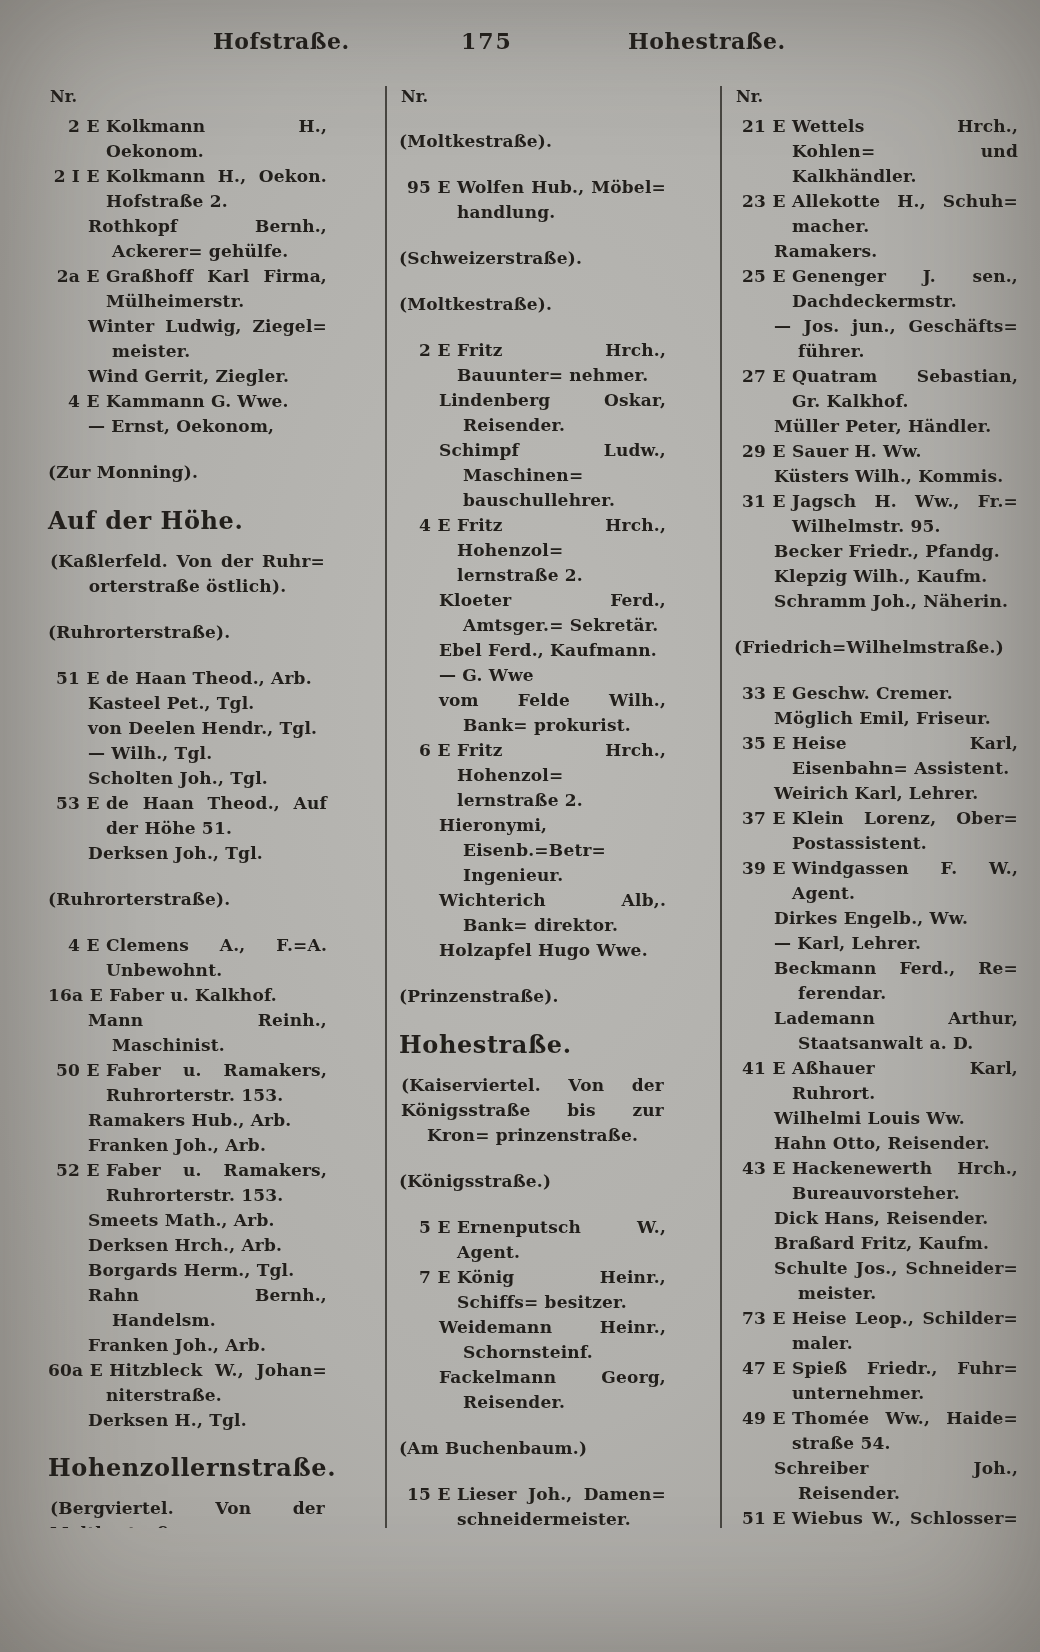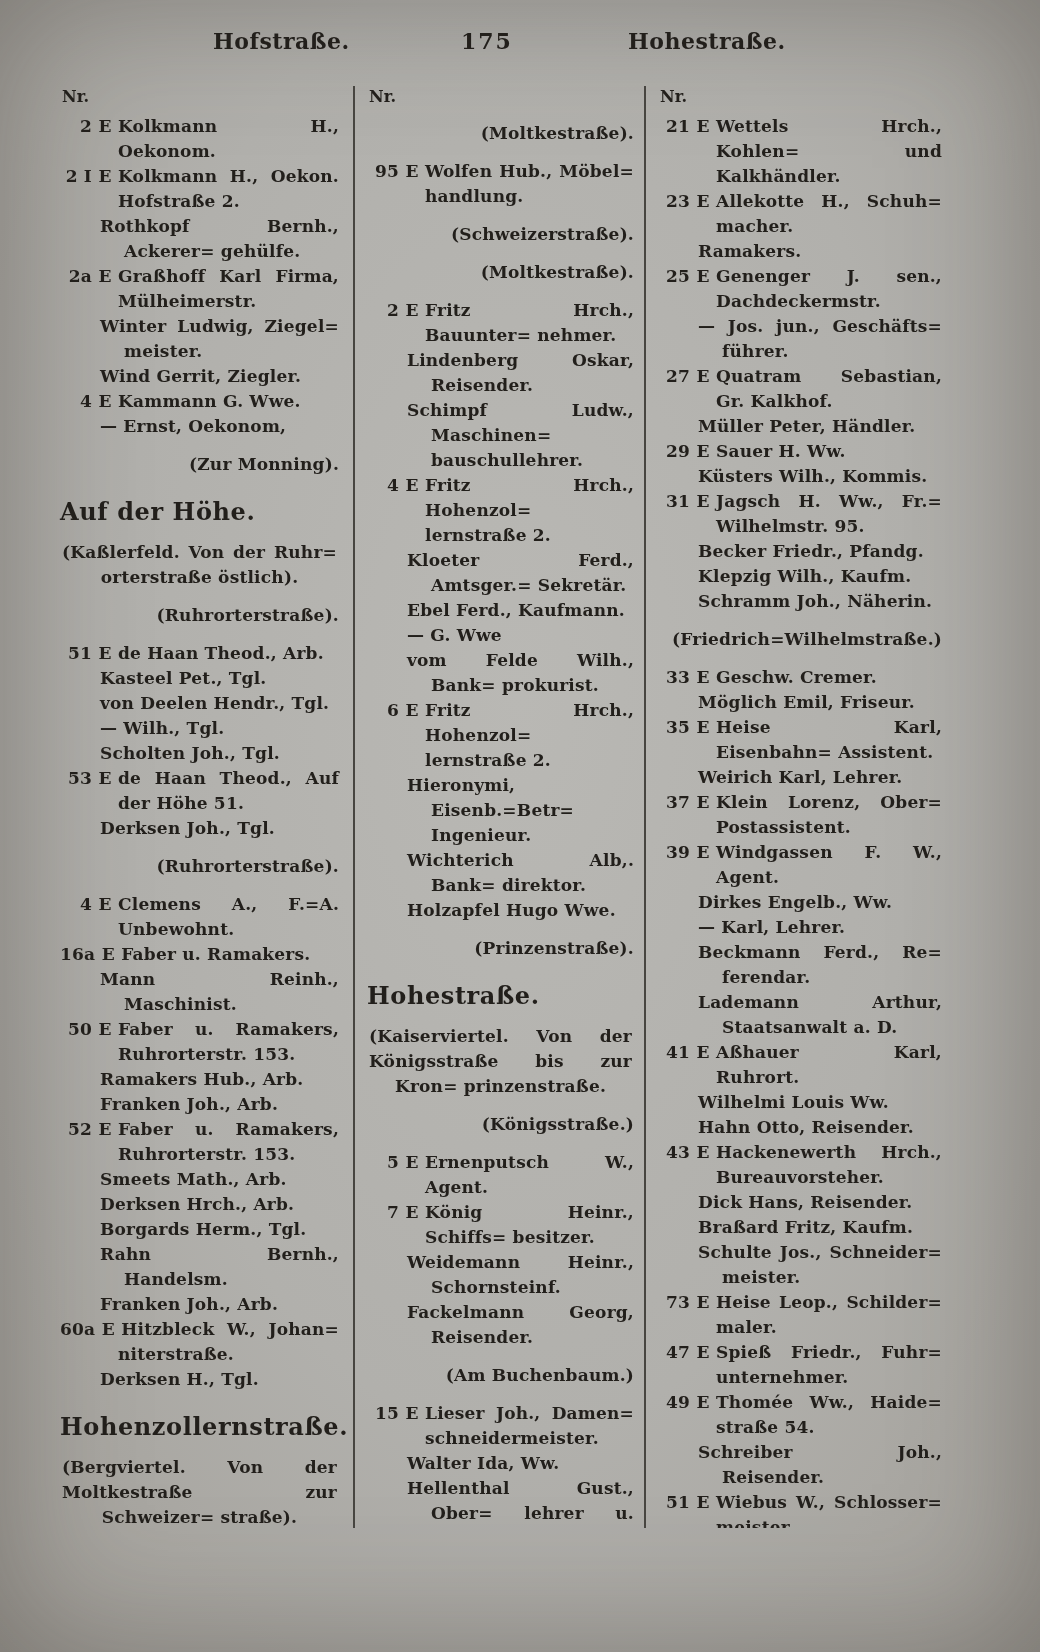--- a/index.html
+++ b/index.html
@@ -16,35 +16,35 @@
     font-weight:700;
   }
   
   .hdr { position:absolute; top:28px; left:0; width:100%; height:34px; font-size:22px; letter-spacing:.5px; }
   .hdr span { position:absolute; top:0; white-space:nowrap; }
   .hdr .h1 { left:213px; }
   .hdr .h2 { left:461px; letter-spacing:2px; }
   .hdr .h3 { left:628px; }
   
   .cols {
-    position:absolute; top:86px; left:56px; width:890px; height:1442px;
-    display:grid; grid-template-columns:297px 291px 302px;
+    position:absolute; top:86px; left:44px; width:890px; height:1442px;
+    display:grid; grid-template-columns:297px 291px 302px;gap:44px;
   }
   .col { box-sizing:border-box; overflow:hidden; }
   .col.c1 { padding:0 14px 0 4px; }
   .col.c2 { border-left:2px solid #474540; padding:0 10px 0 12px; }
   .col.c3 { border-left:2px solid #474540; padding:0 4px 0 12px; }
   .nr { font-size:16px; line-height:22px; margin:0 0 6px 2px; }
   .it { font-size:17px; line-height:25px; text-align:justify; letter-spacing:.2px; }
   .entry { padding-left:58px; text-indent:-58px; }
   .num { display:inline-block; min-width:32px; text-align:right; text-indent:0; }
   .emark { display:inline-block; width:26px; text-align:center; text-indent:0; }
   .sub  { padding-left:64px; text-indent:-24px; }
   .dash { padding-left:64px; text-indent:-24px; }
-  .ref { text-align:right; margin:13px 0; }
+  .ref { text-align:left; margin:21px 0; }
   .heading { text-align:left; font-size:24px; line-height:30px; margin:20px 0 13px; letter-spacing:.6px; }
   .desc { text-align:justify; text-align-last:center; margin:0 0 13px; padding:0 2px; }
 </style>
 </head>
 <body>
 
 <div class="page">
 
   <div class="hdr">
     <span class="h1">Hofstraße.</span>
@@ -70,21 +70,21 @@
           <div class="it ref">(Ruhrorterstraße).</div>
           <div class="it entry"><span class="num">51</span><span class="emark">E</span><span>de Haan Theod., Arb.</span></div>
           <div class="it sub">Kasteel Pet., Tgl.</div>
           <div class="it sub">von Deelen Hendr., Tgl.</div>
           <div class="it dash">— Wilh., Tgl.</div>
           <div class="it sub">Scholten Joh., Tgl.</div>
           <div class="it entry"><span class="num">53</span><span class="emark">E</span><span>de Haan Theod., Auf der Höhe 51.</span></div>
           <div class="it sub">Derksen Joh., Tgl.</div>
           <div class="it ref">(Ruhrorterstraße).</div>
           <div class="it entry"><span class="num">4</span><span class="emark">E</span><span>Clemens A., F.=A. Unbewohnt.</span></div>
-          <div class="it entry"><span class="num">16a</span><span class="emark">E</span><span>Faber u. Ramakers.</span></div>
+          <div class="it entry"><span class="num">16a</span><span class="emark">E</span><span>Faber u. Kalkhof.</span></div>
           <div class="it sub">Mann Reinh., Maschinist.</div>
           <div class="it entry"><span class="num">50</span><span class="emark">E</span><span>Faber u. Ramakers, Ruhrorterstr. 153.</span></div>
           <div class="it sub">Ramakers Hub., Arb.</div>
           <div class="it sub">Franken Joh., Arb.</div>
           <div class="it entry"><span class="num">52</span><span class="emark">E</span><span>Faber u. Ramakers, Ruhrorterstr. 153.</span></div>
           <div class="it sub">Smeets Math., Arb.</div>
           <div class="it sub">Derksen Hrch., Arb.</div>
           <div class="it sub">Borgards Herm., Tgl.</div>
           <div class="it sub">Rahn Bernh., Handelsm.</div>
           <div class="it sub">Franken Joh., Arb.</div>

